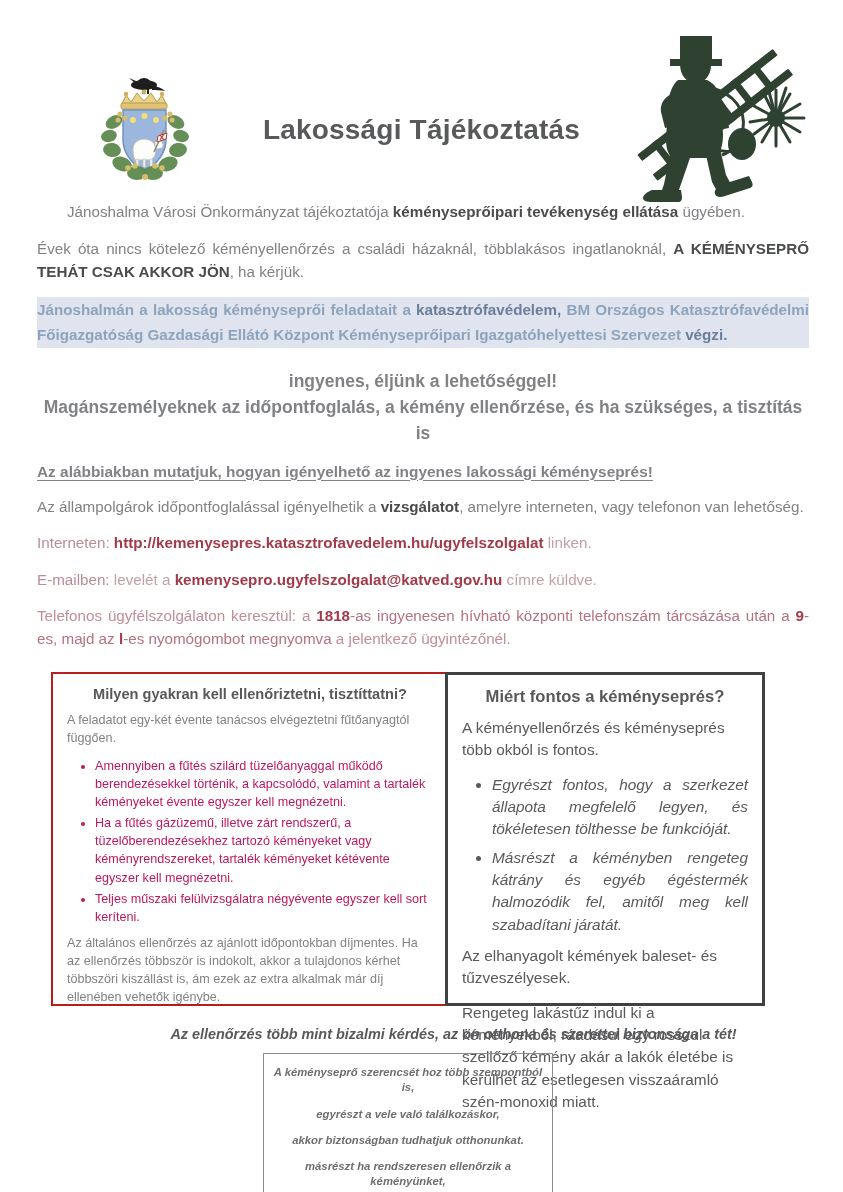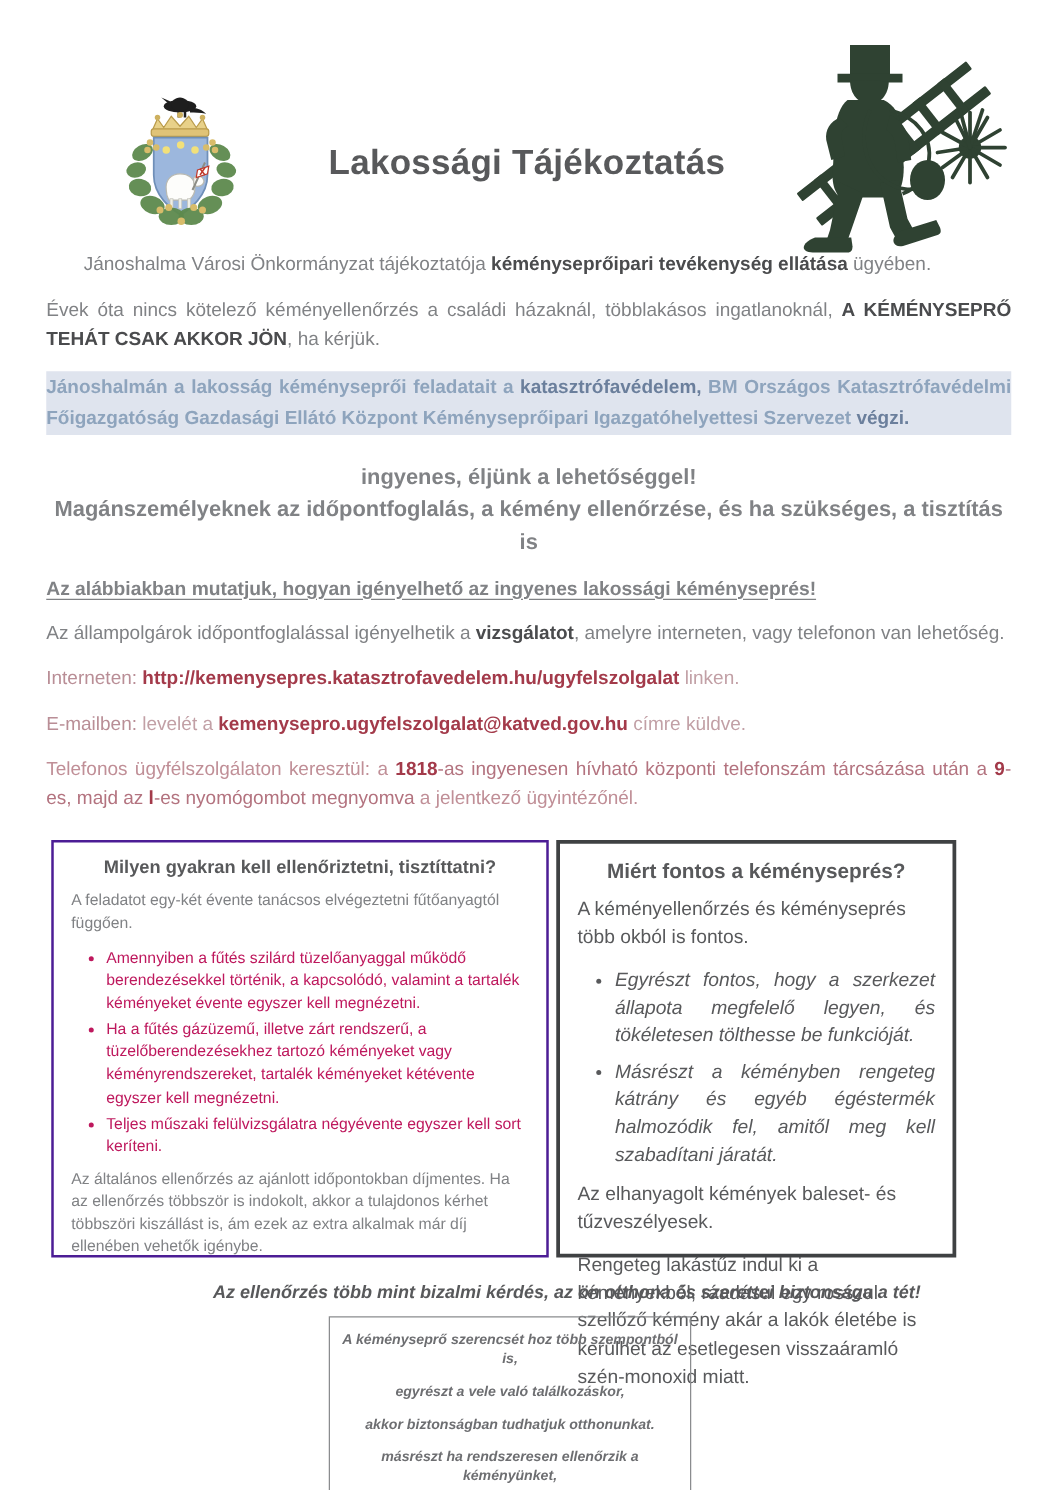--- a/index.html
+++ b/index.html
@@ -135,24 +135,24 @@
     width: 772px;
     height: 338px;
   }
   .box {
     position: absolute;
     top: 0;
     box-sizing: border-box;
     background: #fff;
   }
   .box-left {
-    left: 4px;
+    left: 14px;
     width: 398px;
     height: 334px;
-    border: 2px solid #4c1d95;
+    border: 2px solid #b91c1c;
     padding: 10px 14px 6px 14px;
   }
   .box-right {
     left: 408px;
     width: 320px;
     height: 334px;
     border: 3px solid #3f4143;
     padding: 10px 14px 6px 14px;
   }
   .box-title {

